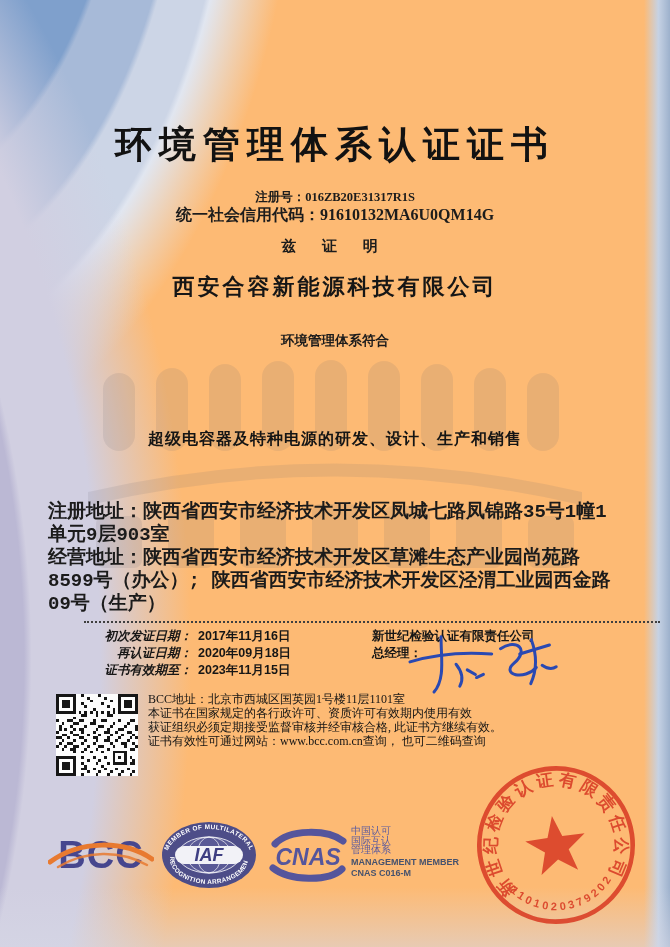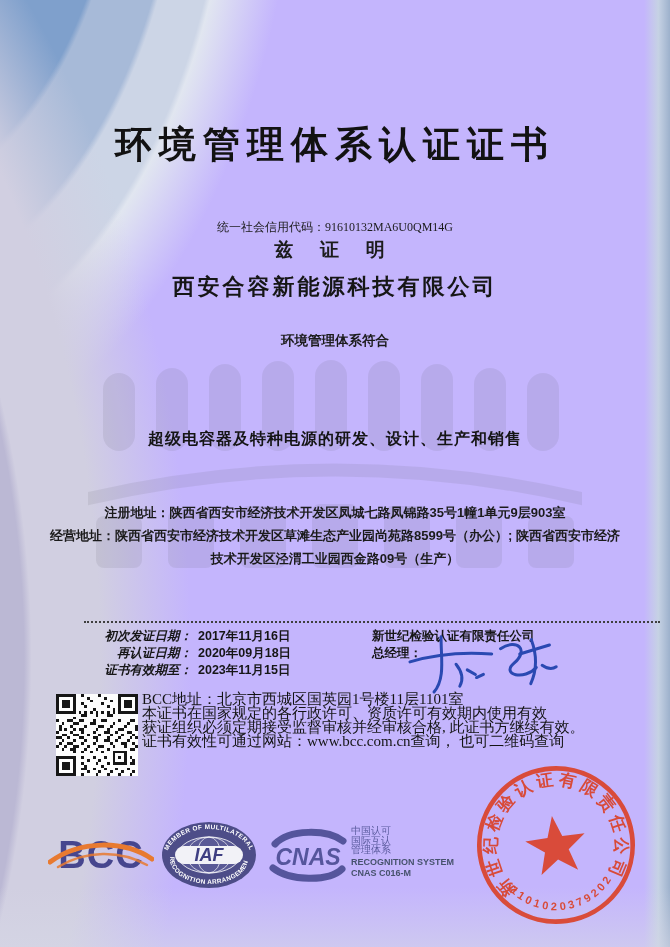--- a/index.html
+++ b/index.html
@@ -1,18 +1,18 @@
 <!DOCTYPE html>
 <html><head>
 <meta charset="utf-8">
 <style>
   html,body{margin:0;padding:0;background:#888;}
   .page{
     position:relative;width:670px;height:947px;margin:0 auto;
-    background:#c4b5fd;overflow:hidden;
+    background:#fdba74;overflow:hidden;
     font-family:"Liberation Serif","DejaVu Serif",serif;color:#1c1c1c;
   }
   
   .bg-topleft{position:absolute;inset:0;pointer-events:none;
     background:radial-gradient(ellipse 540px 820px at -150px -200px,
       #7fa0cc 0%, #7fa0cc 50%, #a7bad8 51%, #a7bad8 61%,
       #ccd5e6 62%, #ccd5e6 70%, #e1e6f0 71%, rgba(238,240,246,0) 83%);}
   .bg-left{position:absolute;inset:0;pointer-events:none;
     background:radial-gradient(ellipse 760px 1150px at -470px 660px,
       #a7a4c8 0%, #a7a4c8 54%, #bbb8d4 55%, #bbb8d4 65%,
@@ -20,39 +20,39 @@
   .bg-right{position:absolute;top:0;right:0;width:26px;height:100%;pointer-events:none;
     background:linear-gradient(to right, rgba(194,207,226,0), #c6d2e4 55%, #9db1cc);}
   .bg-bottom{position:absolute;left:0;bottom:0;width:100%;height:60px;pointer-events:none;
     background:linear-gradient(to top, rgba(214,216,230,.55), rgba(214,216,230,0));}
   .watermark{position:absolute;left:88px;top:358px;opacity:.12;pointer-events:none;}
   
   .abs{position:absolute;}
   .center{left:0;width:100%;text-align:center;}
   .title{top:120px;font-size:37px;font-weight:700;letter-spacing:7px;color:#121212;}
   .regline{top:189px;font-size:12.5px;font-weight:700;}
-  .creditline{top:219px;font-size:12px;font-weight:400;}
-  .hereby{top:237px;font-size:19px;font-weight:700;letter-spacing:11px;}
+  .creditline{top:205px;font-size:16px;font-weight:700;}
+  .hereby{top:237px;font-size:15px;font-weight:700;letter-spacing:11px;}
   .company{top:272px;font-size:22px;font-weight:600;letter-spacing:3px;color:#161616;}
   .conformity{top:332px;font-size:13.5px;font-weight:700;}
   .standard{top:350px;font-size:13.5px;white-space:pre;}
   .scope{top:429px;font-size:16px;font-weight:600;letter-spacing:1px;color:#151515;text-align:center;}
-  .addresses{top:501px;left:48px;width:574px;text-align:center;
-    font-family:Liberation Sans, sans-serif;
-    font-weight:700;font-size:13px;line-height:23px;color:#1b1b1b;}
+  .addresses{top:501px;left:48px;width:574px;
+    font-family:Liberation Mono, monospace;
+    font-weight:700;font-size:19px;line-height:23px;color:#1b1b1b;}
   .addresses p{margin:0;}
   .dotted{top:621px;left:84px;width:576px;border-top:2px dotted #3f3f3f;height:0;}
   .dates{top:628px;left:86px;font-family:"Liberation Sans","DejaVu Sans",sans-serif;
     font-size:12.5px;font-weight:700;color:#161616;}
   .dates .row{display:flex;line-height:17px;}
   .dates .lbl{width:106px;text-align:right;font-style:italic;}
   .dates .val{margin-left:6px;}
   .issuer{top:628px;left:372px;font-family:"Liberation Sans","DejaVu Sans",sans-serif;
     font-size:12.5px;font-weight:700;color:#161616;line-height:17px;}
-  .notes{top:693px;left:142px;width:340px;font-size:15px;line-height:13.9px;color:#141414;}
+  .notes{top:693px;left:148px;width:340px;font-size:12px;line-height:13.9px;color:#141414;}
   .notes div{white-space:nowrap;}
   .cnas-caption{top:826px;left:351px;font-family:"Liberation Sans","DejaVu Sans",sans-serif;}
   .cnas-zh{font-size:10px;line-height:9.5px;color:#5b5b9e;}
   .cnas-en{font-size:9px;line-height:11px;font-weight:700;color:#46526d;margin-top:2px;}
   .sig{transform:rotate(-2deg);}
   .stamp{transform:rotate(-8deg);}
 </style>
 </head>
 <body>
 
@@ -82,20 +82,23 @@
       <rect x="152" y="148" width="46" height="62" rx="8"></rect>
       <rect x="224" y="146" width="46" height="64" rx="8"></rect>
       <rect x="296" y="148" width="46" height="62" rx="8"></rect>
       <rect x="368" y="152" width="46" height="58" rx="8"></rect>
       <rect x="440" y="158" width="46" height="52" rx="8"></rect>
     </g>
   </svg>
 
   <div class="abs center title">环境管理体系认证证书</div>
 
+  <div class="abs center regline">
+    <span>注册号：</span><span>016ZB20E31317R1S</span>
+  </div>
   <div class="abs center creditline">
     <span>统一社会信用代码：</span><span>91610132MA6U0QM14G</span>
   </div>
 
   <div class="abs center hereby">兹 证 明</div>
   <div class="abs center conformity">环境管理体系符合</div>
   <div class="abs center company">西安合容新能源科技有限公司</div>
   <div class="abs center scope">超级电容器及特种电源的研发、设计、生产和销售</div>
 
   <div class="abs addresses">
@@ -199,21 +202,21 @@
   <svg class="abs" style="left:267px;top:827px;" width="82" height="56" viewBox="0 0 82 56">
     <path d="M8 17 C 22 2 60 2 76 14" stroke="#55559c" stroke-width="7" fill="none" stroke-linecap="round"></path>
     <path d="M6 41 C 22 54 62 55 75 42" stroke="#55559c" stroke-width="7" fill="none" stroke-linecap="round"></path>
     <text x="41" y="38" text-anchor="middle" font-family="Liberation Sans, DejaVu Sans, sans-serif" font-size="23" font-weight="bold" font-style="italic" fill="#55559c" letter-spacing="0">CNAS</text>
   </svg>
 
   <div class="abs cnas-caption">
     <div class="cnas-zh">中国认可</div>
     <div class="cnas-zh">国际互认</div>
     <div class="cnas-zh">管理体系</div>
-    <div class="cnas-en">RECOGNITION SYSTEM</div>
+    <div class="cnas-en">MANAGEMENT MEMBER</div>
     <div class="cnas-en" style="margin-top:0;">CNAS C016-M</div>
   </div>
 
   <svg class="abs stamp" style="left:472px;top:761px;" width="168" height="168" viewBox="0 0 160 160">
     <circle cx="80" cy="80" r="73" fill="none" stroke="#da4229" stroke-width="4.5" opacity=".92"></circle>
     <polygon points="80,52 87.1,72.3 108.5,72.7 91.4,85.7 97.6,106.3 80,94 62.4,106.3 68.6,85.7 51.5,72.7 72.9,72.3" fill="#da4229" opacity=".92"></polygon>
     <defs>
       <path id="stampTop" d="M 39.7 120.3 A 57 57 0 1 1 120.3 120.3"></path>
       <path id="stampBot" d="M 21.7 101.2 A 62 62 0 0 0 138.3 101.2"></path>
     </defs>

